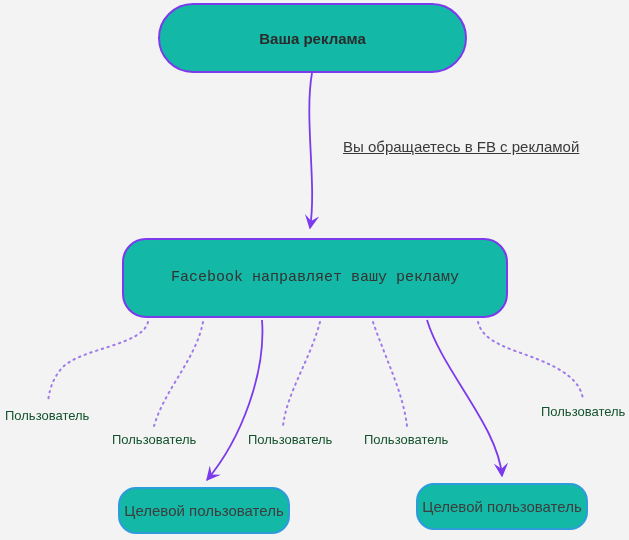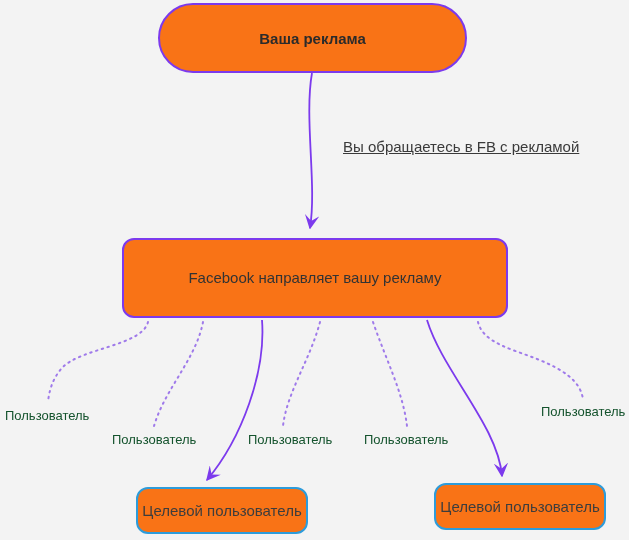--- a/index.html
+++ b/index.html
@@ -28,50 +28,50 @@
   .edge-dotted {
     fill: none;
     stroke: #9f7aea;
     stroke-width: 2;
     stroke-dasharray: 1.5 4.5;
     stroke-linecap: round;
   }
   .node {
     position: absolute;
     box-sizing: border-box;
-    background: #f97316;
+    background: #14b8a6;
     border: 2px solid #7c3aed;
     display: flex;
     align-items: center;
     justify-content: center;
     text-align: center;
     color: #333333;
   }
   .node-stadium {
     left: 158px; top: 3px;
     width: 309px; height: 70px;
     border-radius: 35px;
     font-size: 15px;
     font-weight: bold;
     color: #2b2b2b;
   }
   .node-process {
     left: 122px; top: 238px;
     width: 386px; height: 80px;
-    border-radius: 12px;
+    border-radius: 24px;
     font-size: 15px;
     line-height: 22px;
+    font-family: Liberation Mono, monospace;
   }
   .node-target {
     border: 2px solid #2d9cdb;
-    border-radius: 12px;
+    border-radius: 18px;
     width: 172px; height: 47px;
     font-size: 15px;
     color: #3d3d3d;
-    margin-left: 18px;
   }
   .node-target.left  { left: 118px; top: 487px; }
   .node-target.right { left: 416px; top: 483px; }
   .edge-label {
     position: absolute;
     left: 343px; top: 138px;
     font-size: 15px;
     color: #3a3a3a;
     white-space: nowrap;
     text-decoration: underline;

